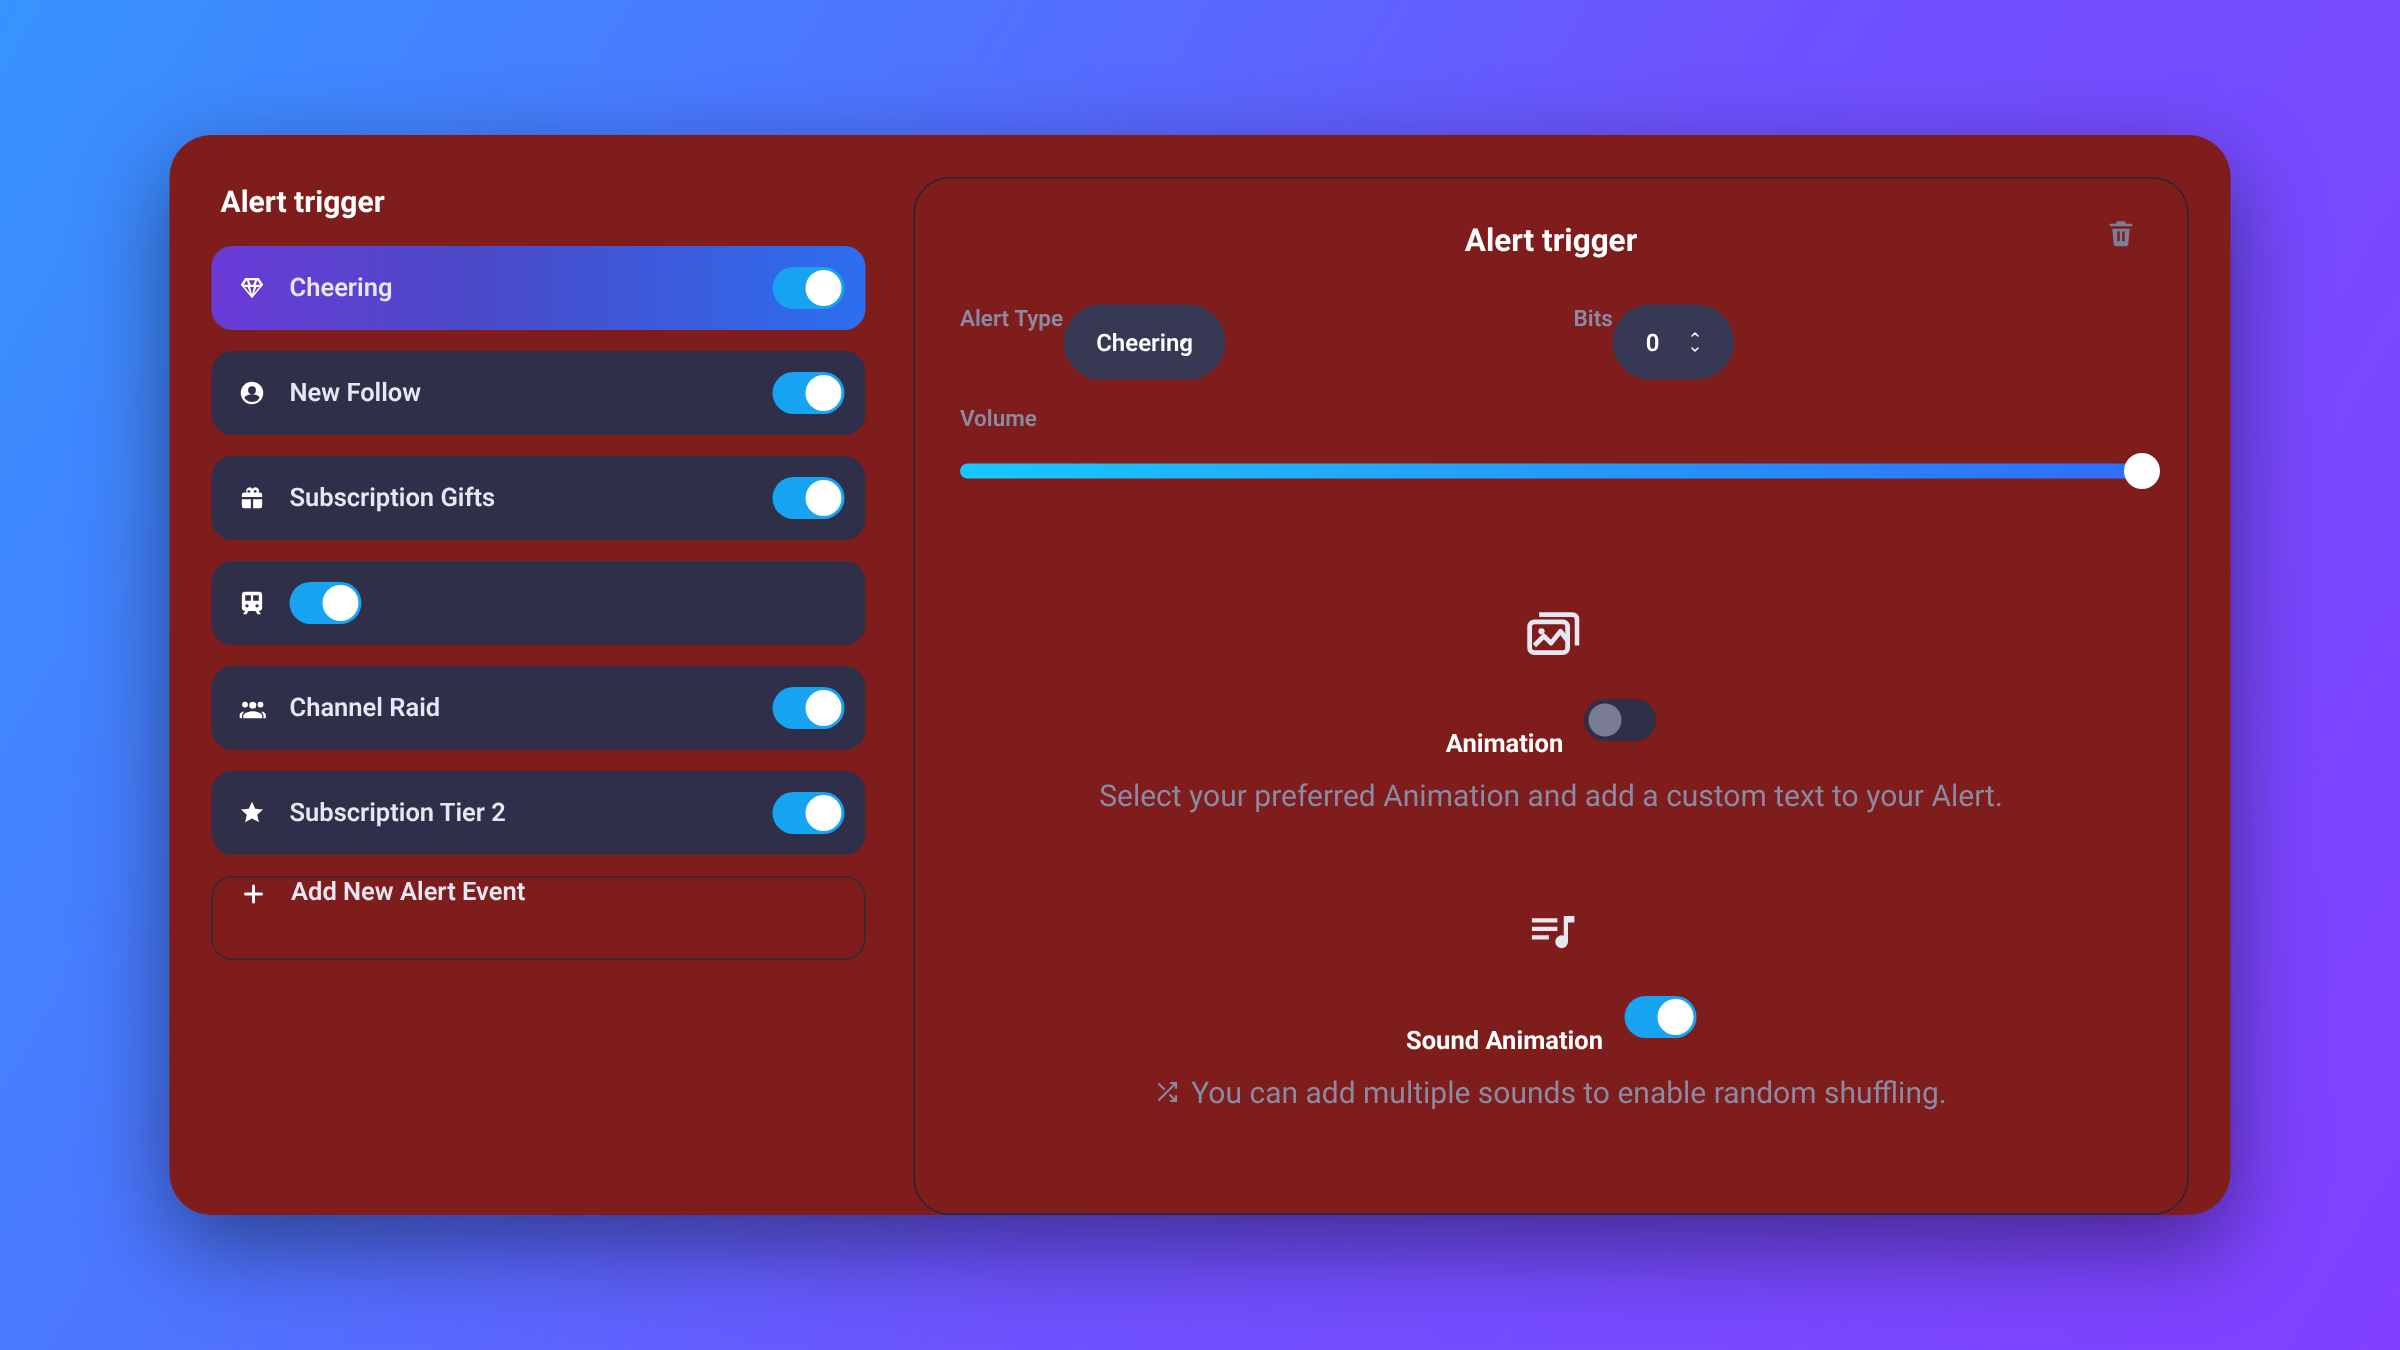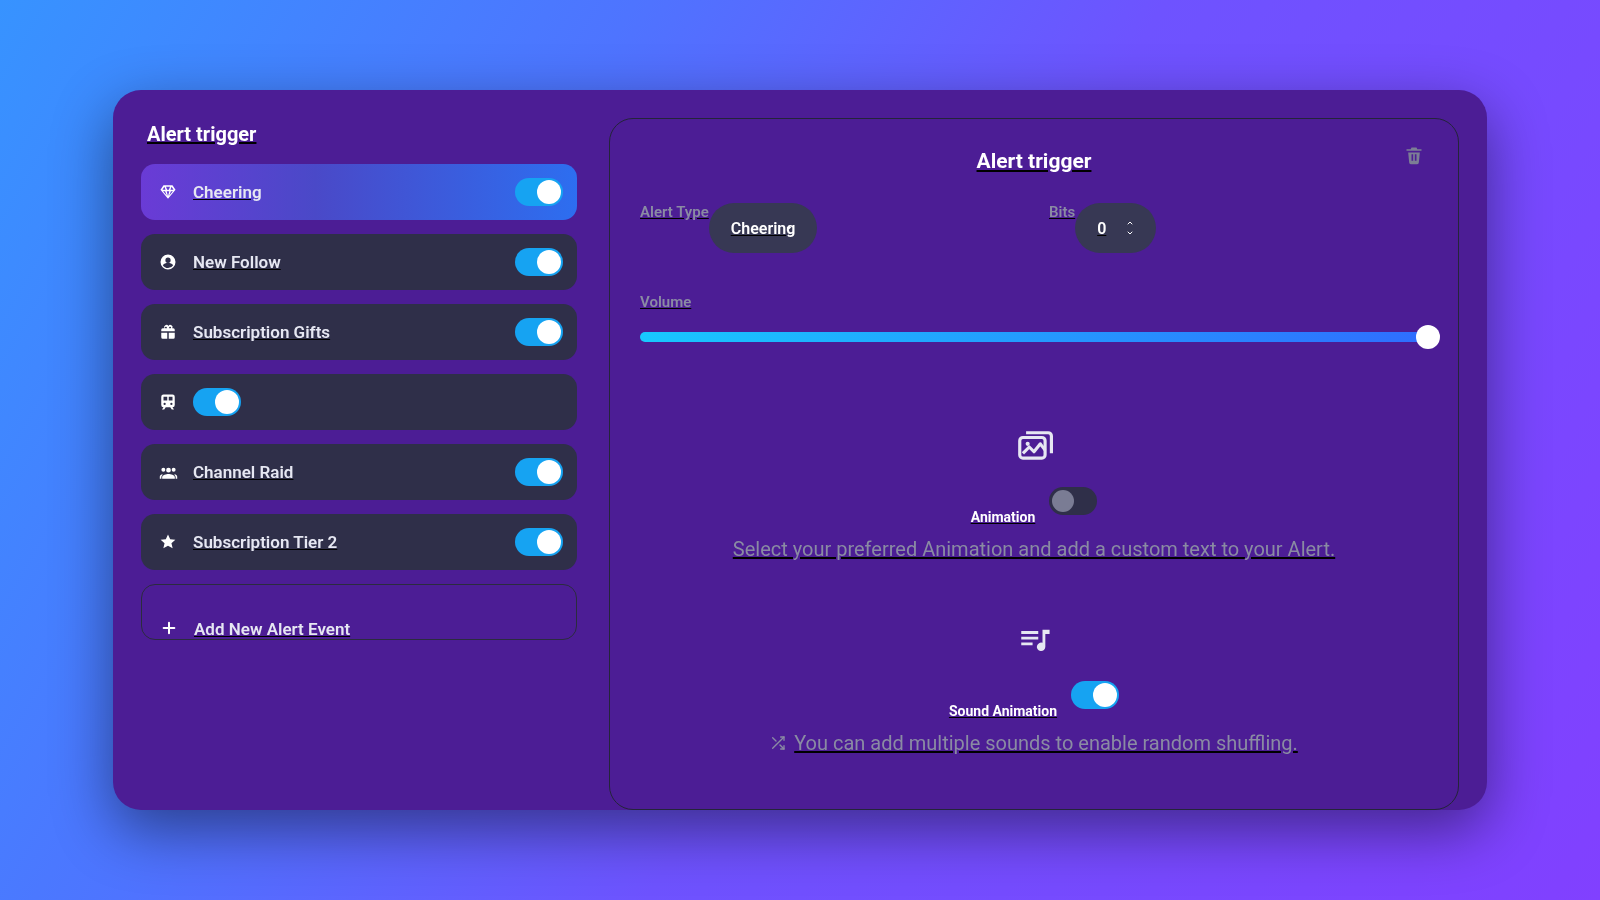--- a/index.html
+++ b/index.html
@@ -6,28 +6,27 @@
   html, body { width: 1600px; height: 900px; overflow: hidden; font-family: -apple-system, BlinkMacSystemFont, "Segoe UI", Roboto, Helvetica, Arial, sans-serif; }
   body {
     background: linear-gradient(120deg, #3793ff 0%, #4e74ff 30%, #6e53ff 55%, #8140ff 100%);
     display: flex;
     align-items: center;
     justify-content: center;
   }
   .app {
     width: 1374px;
     height: 720px;
-    background: #4c1d95;
+    background: #7f1d1d;
     border-radius: 28px;
     box-shadow: 0 20px 60px rgba(0,0,0,0.45);
     display: flex;
     padding: 28px 28px 0 28px;
     gap: 32px;
     overflow: hidden;
-    text-decoration: underline;
   }
 
   
   .sidebar { width: 436px; display: flex; flex-direction: column; }
   .sidebar-title { color: #ffffff; font-size: 20px; font-weight: 700; margin: 4px 0 18px 6px; }
   .trigger-list { display: flex; flex-direction: column; gap: 14px; }
   .trigger-item {
     height: 56px;
     background: #2f2f49;
     border-radius: 14px;
@@ -59,21 +58,21 @@
     position: absolute; top: 2px; width: 24px; height: 24px;
     background: #ffffff; border-radius: 50%;
   }
   .toggle.on .knob { right: 2px; }
   .toggle.off .knob { left: 2px; }
 
   .add-row {
     height: 56px;
     border: 1px solid #2b2c3e;
     border-radius: 14px;
-    display: flex; align-items: flex-end;
+    display: flex; align-items: flex-start;
     padding: 0 16px;
     color: #e6e7f2;
     cursor: pointer;
   }
   .add-row .plus {
     width: 22px; height: 22px;
     display: flex; align-items: center; justify-content: center;
     margin-right: 14px;
     color: #ffffff;
   }
@@ -133,21 +132,21 @@
     color: #ffffff;
     font-size: 16px; font-weight: 600;
     position: relative;
   }
   .stepper {
     position: absolute; right: 20px; top: 50%; transform: translateY(-50%);
     display: flex; flex-direction: column; gap: 2px;
     color: #ffffff;
   }
 
-  .volume-section { margin-top: 40px; }
+  .volume-section { margin-top: 17px; }
   .slider {
     position: relative;
     height: 24px;
     margin-top: 14px;
   }
   .slider-track {
     position: absolute; left: 0; right: 0; top: 50%; transform: translateY(-50%);
     height: 10px; border-radius: 5px;
     background: linear-gradient(90deg, #18c8ff 0%, #2f6dff 100%);
   }
@@ -164,21 +163,21 @@
   .section .big-icon {
     width: 40px; height: 40px;
     color: #e6e7f2;
     margin-bottom: 10px;
     display: flex; align-items: center; justify-content: center;
   }
   .section .title-row {
     display: flex; align-items: center; gap: 14px;
     margin-bottom: 12px;
   }
-  .section .sec-title { color: #ffffff; font-size: 14px; font-weight: 700; margin-top: 32px; }
+  .section .sec-title { color: #ffffff; font-size: 17px; font-weight: 700; margin-top: 32px; }
   .section .desc {
     font-size: 20px; color: #8a8ba3;
     display: flex; align-items: center; gap: 8px;
   }
   .section .desc .small-icon { color: #8a8ba3; }
 
   .toggle.dark { background: #2f2f49; }
   .toggle.dark.off .knob { background: #7a7c94; left: 3px; width: 22px; height: 22px; top: 3px; }
 
   svg { display: block; }

